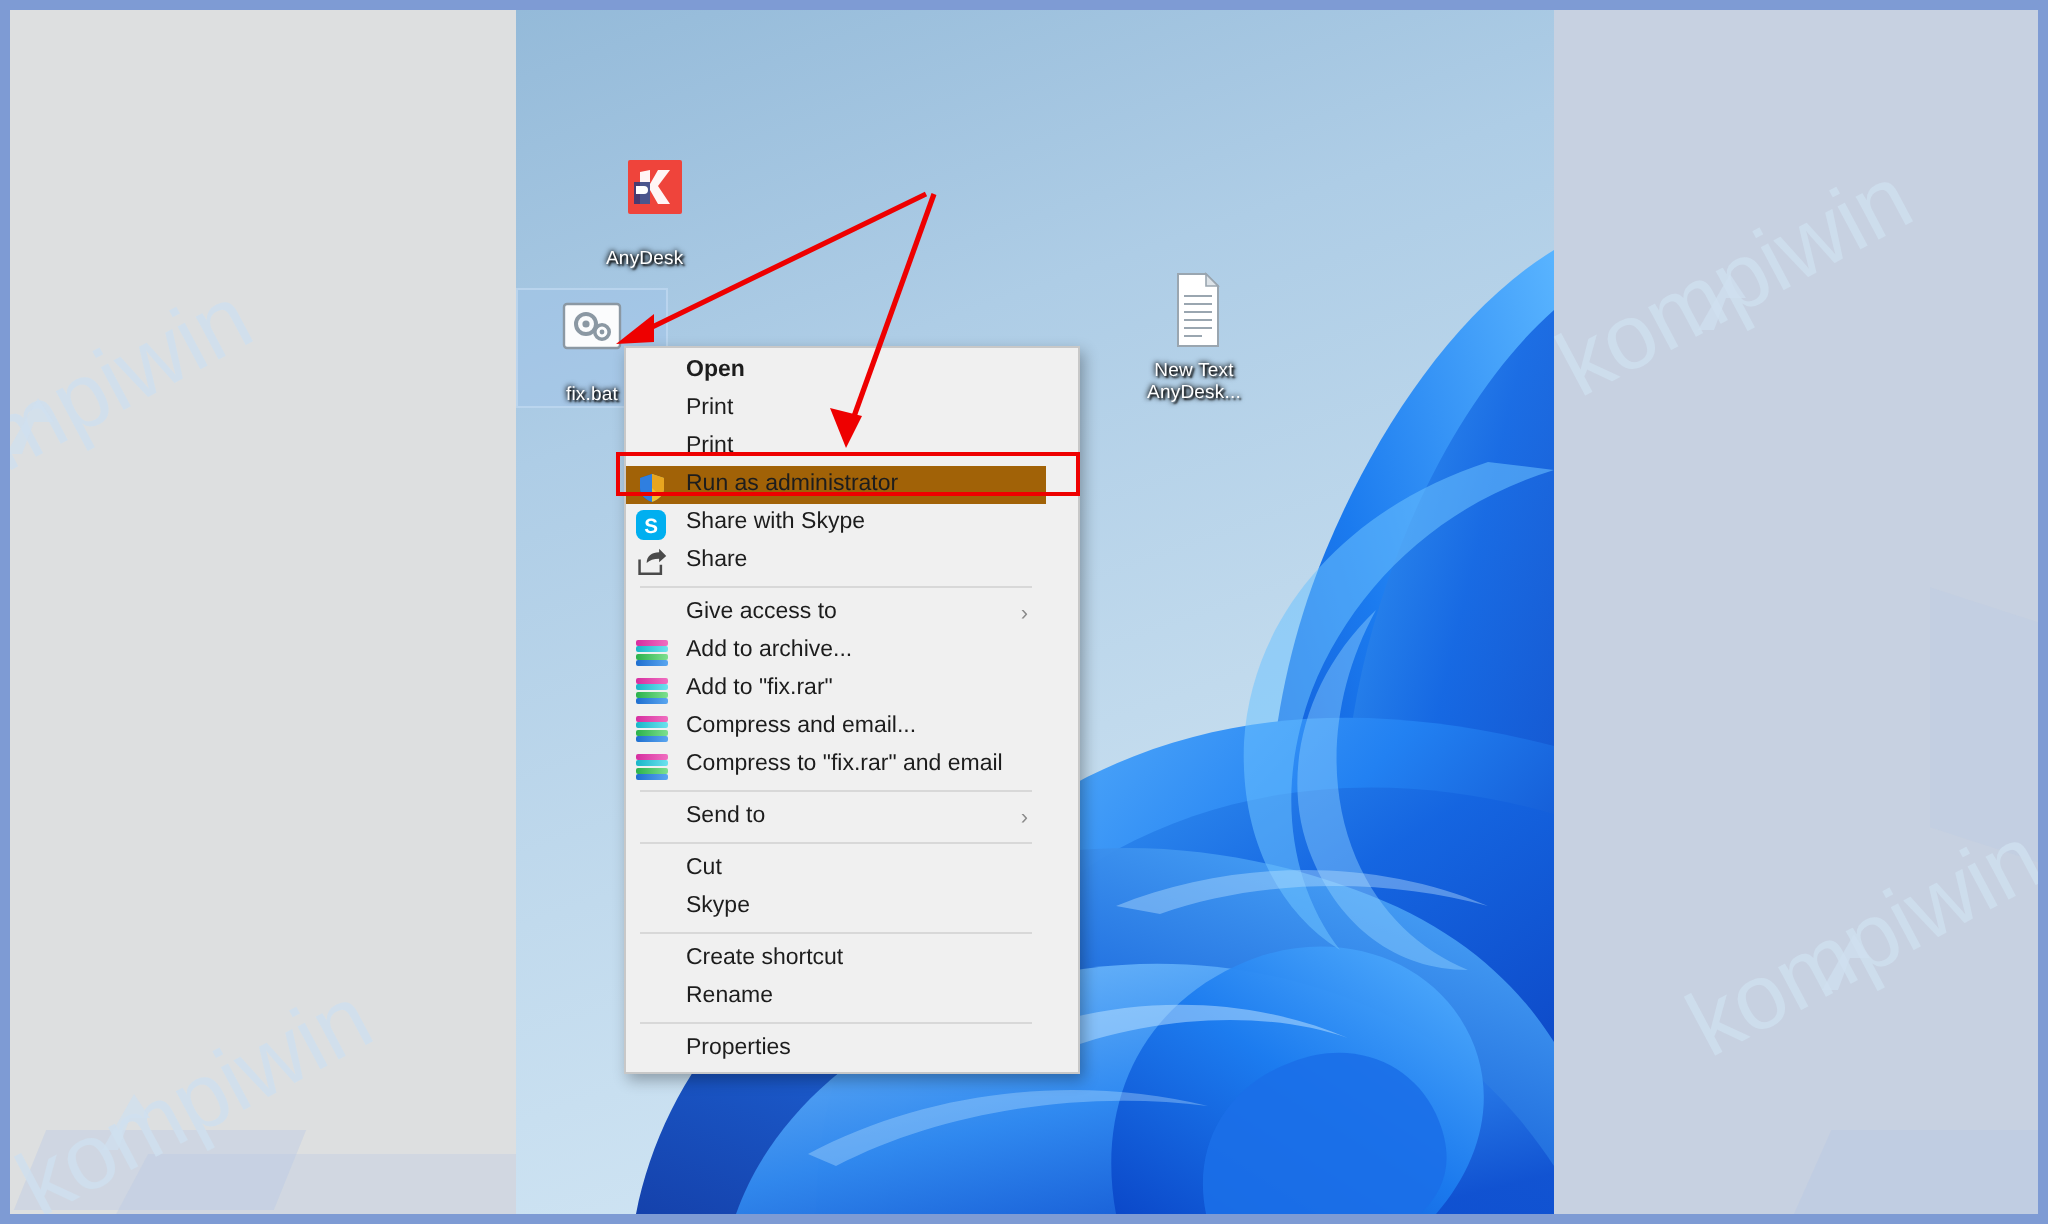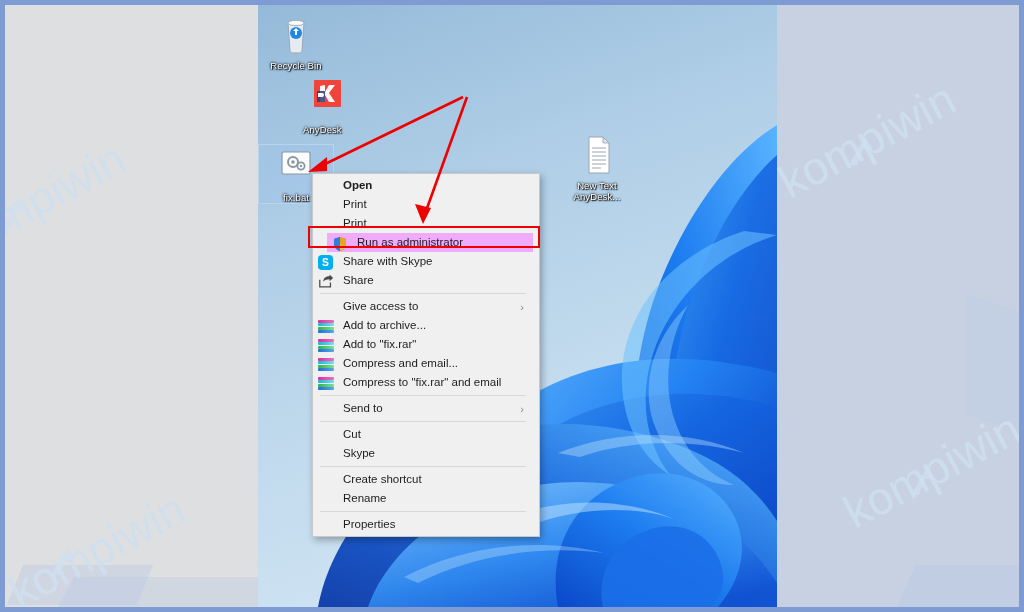--- a/index.html
+++ b/index.html
@@ -89,21 +89,21 @@
   }
 
   
   #ctxmenu {
     position: absolute;
     left: 307px; top: 168px;
     width: 228px;
     background: #f0f0f0;
     border: 1px solid #c8c8c8;
     box-shadow: 2px 3px 7px rgba(0,0,0,.30);
-    padding: 2px 6px 2px 0;
+    padding: 2px 16px 2px 0;
     font-family: "Liberation Sans", sans-serif;
     z-index: 40;
   }
   .mi {
     display: flex;
     align-items: center;
     height: 19px;
     padding: 0 6px 0 5px;
     position: relative;
   }
@@ -128,22 +128,21 @@
     color: #8a8a8a;
   }
   .msep {
     height: 1px;
     background: #d8d8d8;
     margin: 3px 7px 3px 7px;
   }
 
   
   .mi.highlight {
-    background: #f0abfc;
-    margin-left: 14px;
+    background: #a16207;
   }
   #hilite-box {
     position: absolute;
     left: 303px; top: 221px;
     width: 232px; height: 22px;
     border: 2px solid #ee0000;
     z-index: 60;
     pointer-events: none;
   }
 
@@ -251,31 +250,20 @@
       <path d="M345,602 C338,568 355,538 388,526 C418,514 448,526 460,552 C470,574 465,590 452,602 Z" fill="#1b6fe8" opacity=".9"></path>
 
       <path d="M519,230 C460,248 418,290 398,340 C380,388 386,436 412,470 C380,450 362,412 364,366 C368,300 418,248 486,226 Z" fill="#6ec2ff" opacity=".55"></path>
       <path d="M430,300 C408,340 404,386 420,424 C432,452 452,470 476,480 C440,480 412,458 398,424 C382,386 392,336 430,300 Z" fill="#8fd0ff" opacity=".45"></path>
 
       <path d="M232,520 C290,492 360,490 416,514 C376,500 318,502 268,522 Z" fill="#bfe4ff" opacity=".5"></path>
       <path d="M300,448 C360,424 430,424 486,448 C436,434 372,434 322,452 Z" fill="#bfe4ff" opacity=".4"></path>
       <path d="M146,572 C206,540 280,532 346,548 C284,540 214,550 160,578 Z" fill="#bfe4ff" opacity=".35"></path>
     </svg>
 
-    <div class="dicon" style="left:1px;top:8px;">
-      <div class="glyph">
-        <svg width="48" height="44" viewBox="0 0 48 44">
-          <path d="M16,10 L32,10 L30,38 Q30,40 28,40 L20,40 Q18,40 18,38 Z" fill="#eceff2" stroke="#9aa6b0" stroke-width="1" opacity=".92"></path>
-          <ellipse cx="24" cy="10" rx="8" ry="2.6" fill="#f7f9fa" stroke="#9aa6b0" stroke-width=".8"></ellipse>
-          <circle cx="24" cy="20" r="6" fill="#1e88e5"></circle>
-          <path d="M21,18 l3,-3 l3,3 l-2,0 l0,4 l-2,0 l0,-4 Z" fill="#fff"></path>
-        </svg>
-      </div>
-      <div class="lbl">Recycle Bin</div>
-    </div>
 
     <div class="dicon" style="left:1px;top:72px;padding-left:44px;">
       <div class="glyph">
         <svg width="48" height="44" viewBox="0 0 48 44">
           <rect x="11" y="3" width="27" height="27" rx="1" fill="#ef443b"></rect>
           <path d="M17,9 L17,25 L22,25 L22,18 L26,25 L32,25 L26,16 L32,8 L26,8 L22,15 L22,8 Z" fill="#ffffff" opacity=".95"></path>
           <rect x="14" y="14" width="8" height="11" fill="#2b3a7a" opacity=".85"></rect>
           <path d="M15,16 h4 a2,2 0 0 1 0,4 h-4 Z" fill="#fff"></path>
         </svg>
       </div>

